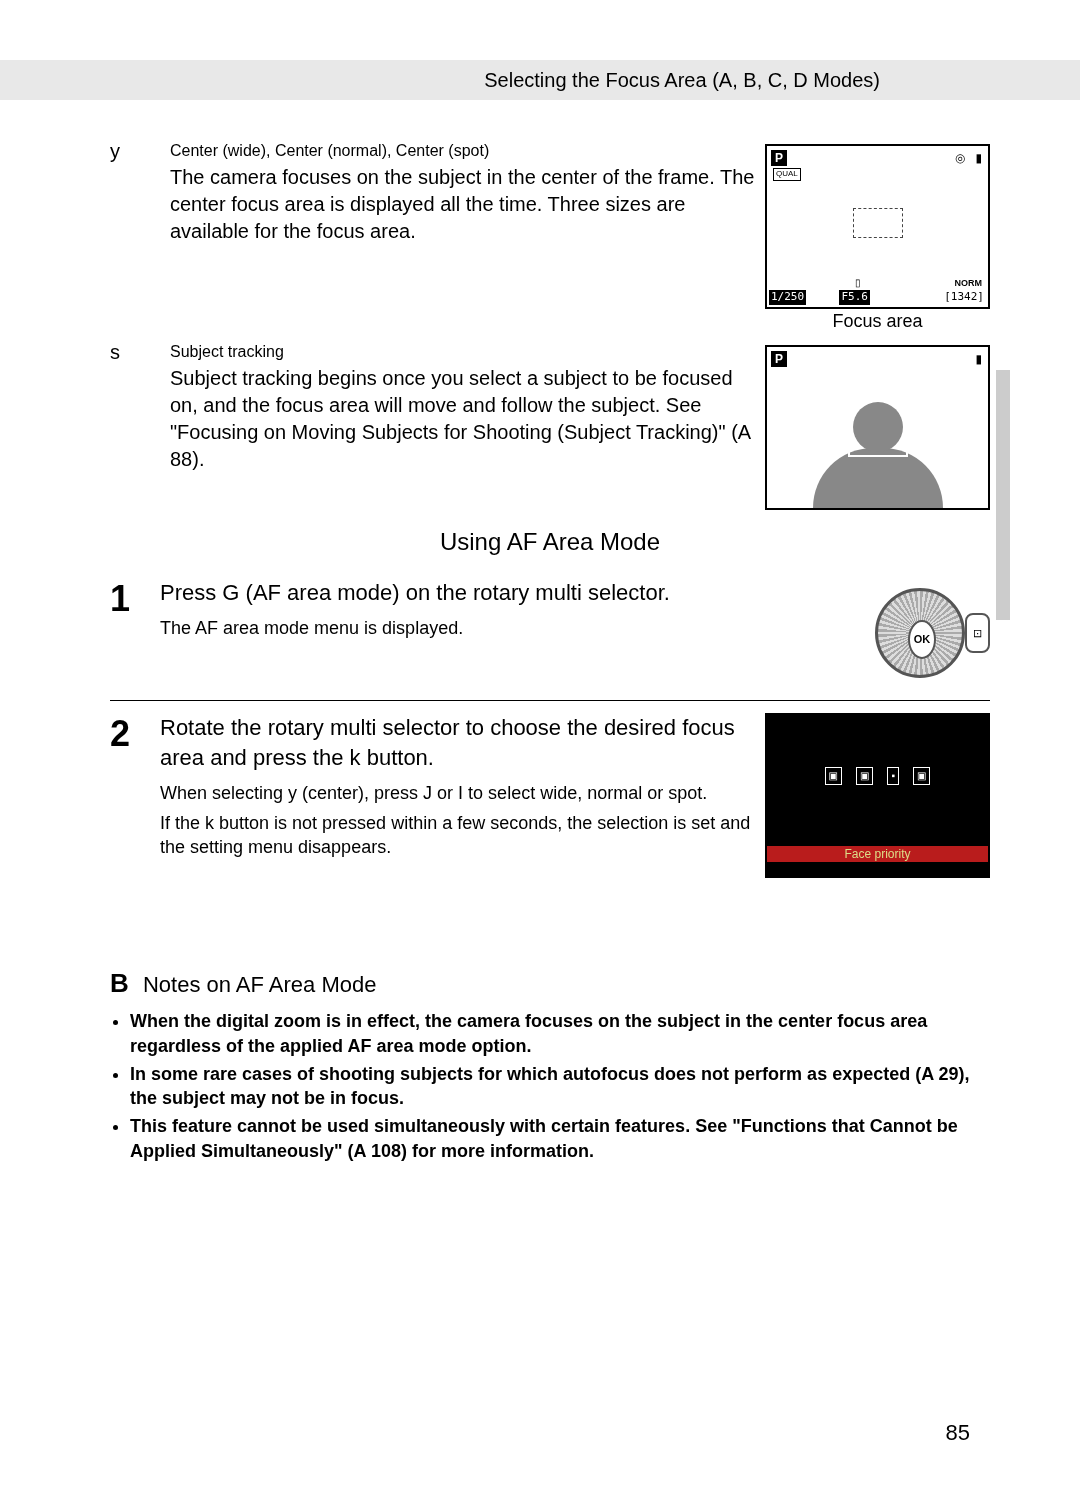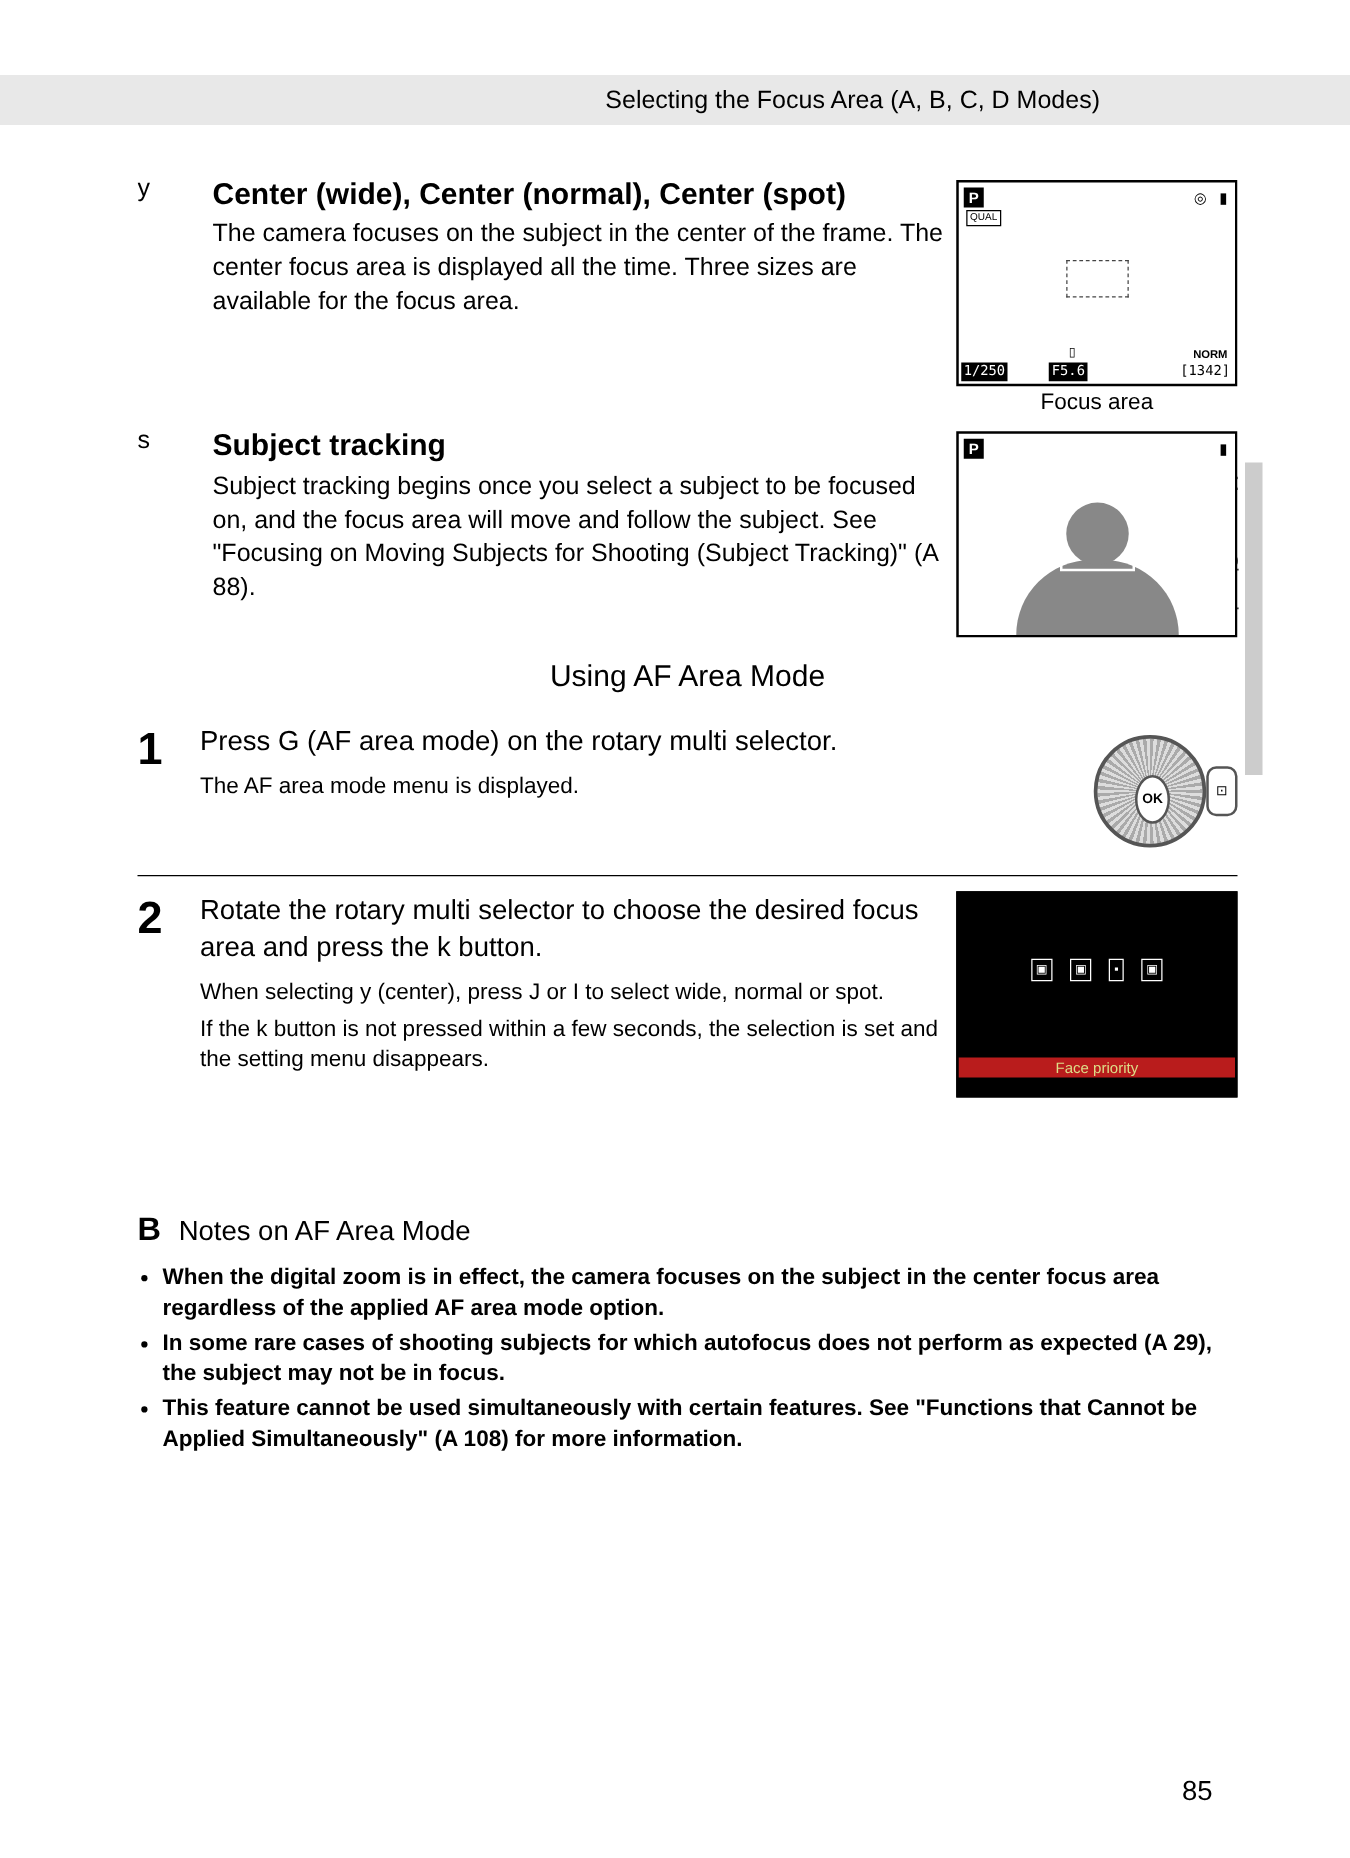--- a/index.html
+++ b/index.html
@@ -41,23 +41,22 @@
     float: left;
     width: 60px;
     font-size: 20px;
   }
   .entry-body {
     margin-left: 60px;
     font-size: 20px;
     line-height: 1.35;
   }
   .entry-title {
-    font-size: 24px;
+    font-size: 16px;
     margin-bottom: 2px;
-    font-weight: bold;
   }
   .lcd {
     float: right;
     width: 225px;
     height: 165px;
     border: 2px solid #000;
     margin-left: 10px;
     margin-top: 4px;
     position: relative;
     background: #fff;

